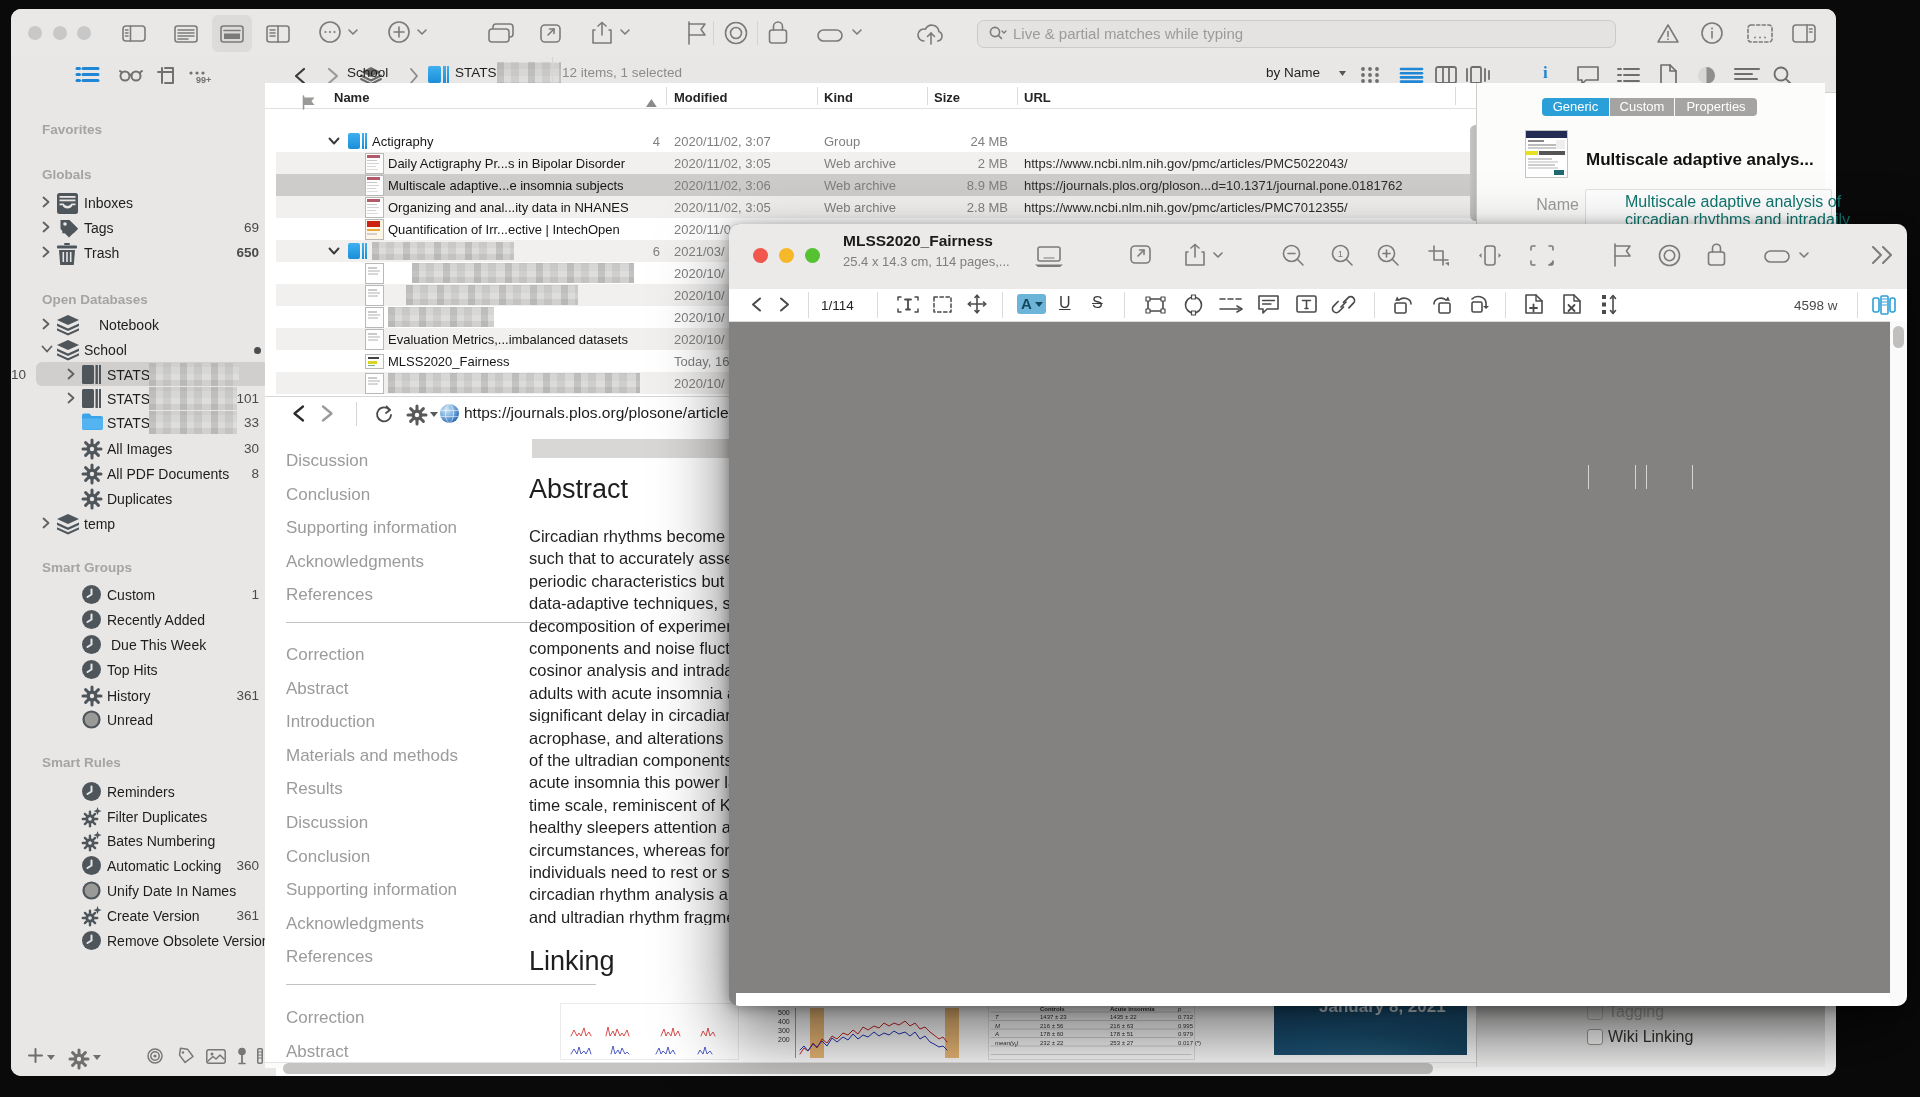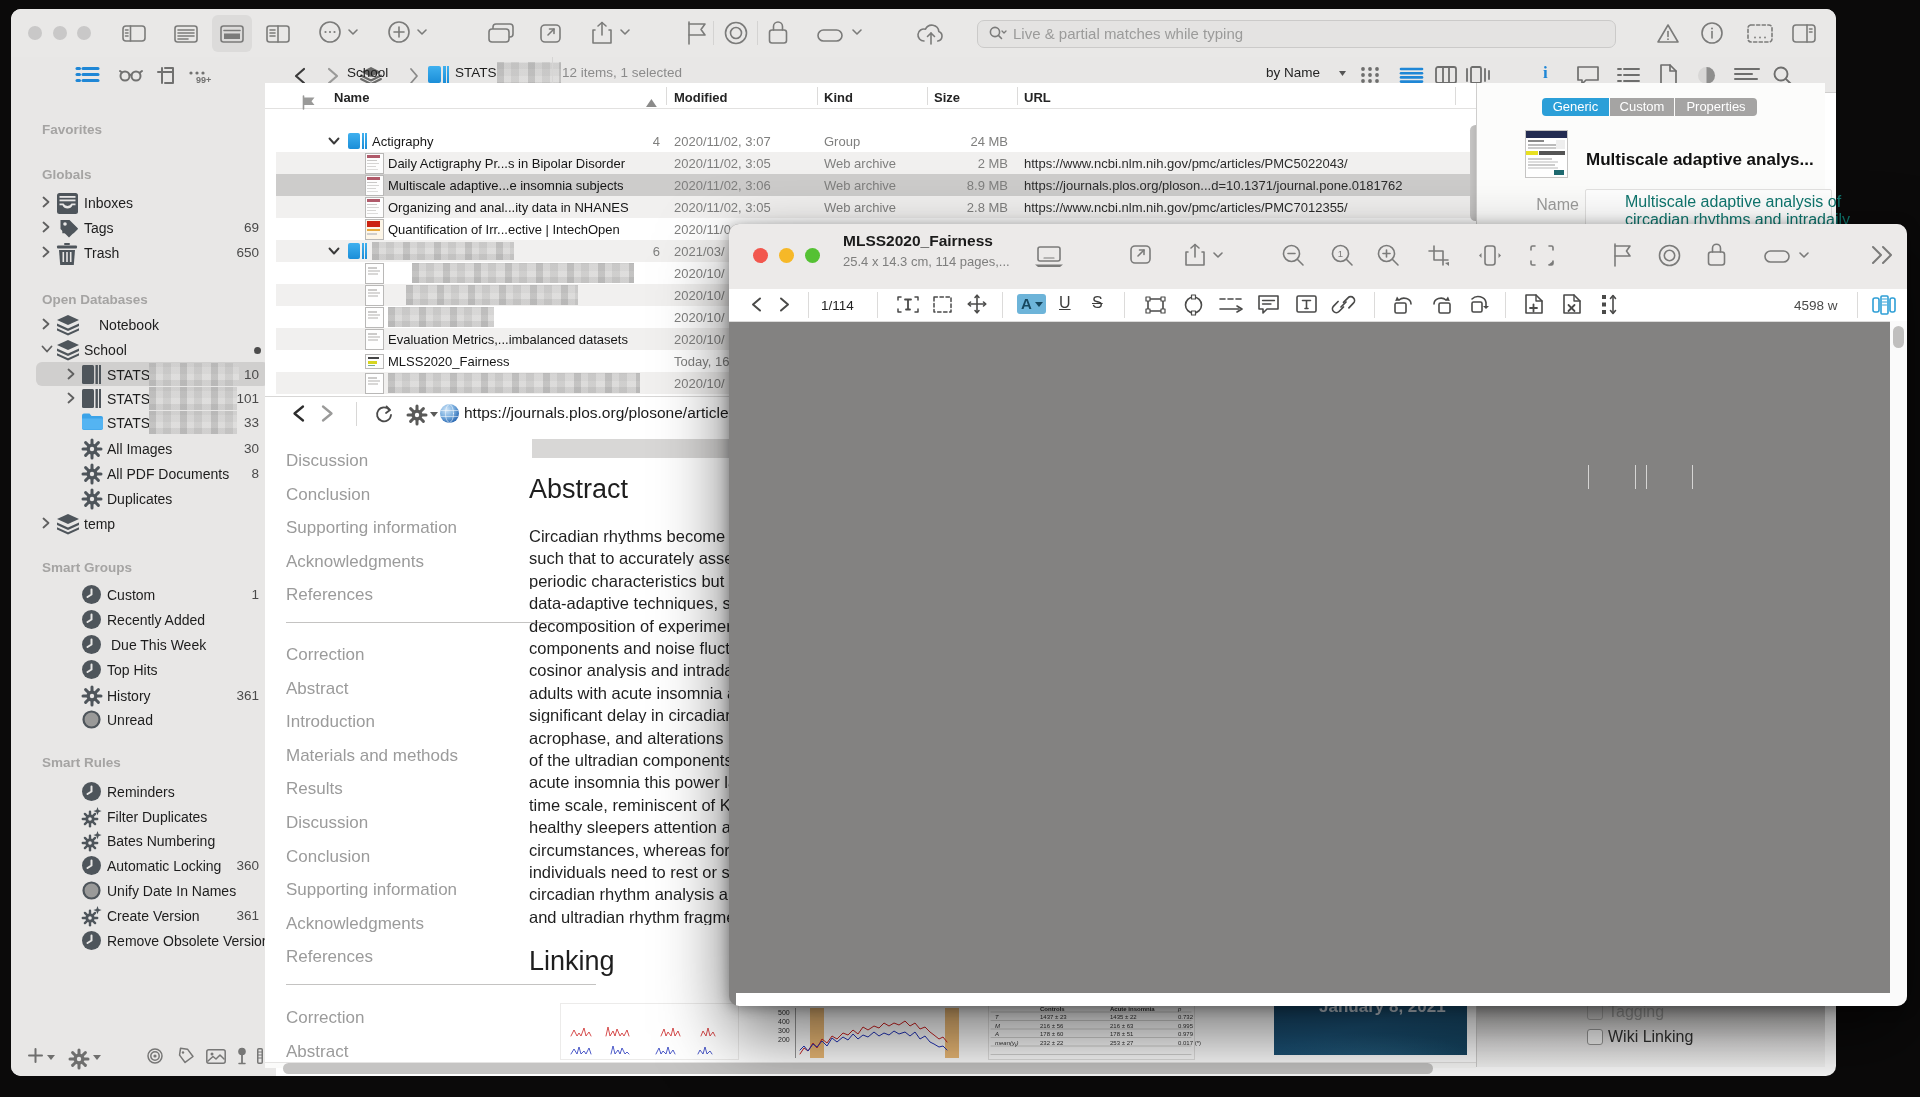--- a/index.html
+++ b/index.html
@@ -298,21 +298,21 @@
         <rect x="7" y="0" width="6" height="2" rx="1"></rect>
         <path d="M2 7 h16 l-1.2 15 h-13.6 Z"></path>
         <g fill="#e8e7e6">
           <rect x="5.5" y="9" width="1.6" height="10"></rect>
           <rect x="9.2" y="9" width="1.6" height="10"></rect>
           <rect x="12.9" y="9" width="1.6" height="10"></rect>
         </g>
       </g>
     </svg>
 <div class="srow" style="left:73px;top:236px;">Trash</div>
-<div class="scnt" style="left:0;top:236px;width:248px;text-align:right;">650</div>
+<div class="scnt" style="left:0;top:236px;width:248px;text-align:right;font-weight:bold;">650</div>
 <div class="shdr" style="left:31px;top:283px;">Open Databases</div>
 <svg class="ic" style="left:31px;top:309px" width="8" height="12" viewBox="0 0 8 12" fill="none" stroke="#7b7b7a" stroke-width="1.6" stroke-linecap="round" stroke-linejoin="round">
       <polyline points="1.5,1.5 6.5,6 1.5,10.5" stroke="#606060" stroke-width="1.8"></polyline>
     </svg>
 <svg class="ic" style="left:46px;top:306px" width="22" height="20" viewBox="0 0 22 20" fill="none" stroke="#7b7b7a" stroke-width="1.6" stroke-linecap="round" stroke-linejoin="round">
       <g fill="#4e555b" stroke="none">
         <path d="M11 0 L22 5 L11 10 L0 5 Z"></path>
         <path d="M0 8.6 L11 13.6 L22 8.6 L22 11 L11 16 L0 11 Z"></path>
         <path d="M0 13.2 L11 18.2 L22 13.2 L22 15.6 L11 20.6 L0 15.6 Z"></path>
       </g>
@@ -336,21 +336,21 @@
     </svg>
 <svg class="ic" style="left:71px;top:356px" width="19" height="19" viewBox="0 0 19 19" fill="none" stroke="#7b7b7a" stroke-width="1.6" stroke-linecap="round" stroke-linejoin="round">
       <g fill="#4e555b" stroke="none">
         <rect x="0" y="0" width="12" height="19" rx="1.5"></rect>
         <rect x="13.5" y="0" width="2.4" height="19"></rect>
         <rect x="17" y="0" width="2" height="19"></rect>
       </g>
     </svg>
 <div class="srow" style="left:96px;top:358px;">STATS</div>
 <div class="mos" style="left:138px;top:354px;width:90px;height:23px;"></div>
-<div class="scnt" style="left:0;top:358px;width:248px;text-align:right;">10</div>
+<div class="scnt" style="left:0;top:358px;width:248px;text-align:left;">10</div>
 <svg class="ic" style="left:56px;top:383px" width="8" height="12" viewBox="0 0 8 12" fill="none" stroke="#7b7b7a" stroke-width="1.6" stroke-linecap="round" stroke-linejoin="round">
       <polyline points="1.5,1.5 6.5,6 1.5,10.5" stroke="#606060" stroke-width="1.8"></polyline>
     </svg>
 <svg class="ic" style="left:71px;top:380px" width="19" height="19" viewBox="0 0 19 19" fill="none" stroke="#7b7b7a" stroke-width="1.6" stroke-linecap="round" stroke-linejoin="round">
       <g fill="#4e555b" stroke="none">
         <rect x="0" y="0" width="12" height="19" rx="1.5"></rect>
         <rect x="13.5" y="0" width="2.4" height="19"></rect>
         <rect x="17" y="0" width="2" height="19"></rect>
       </g>
     </svg>

